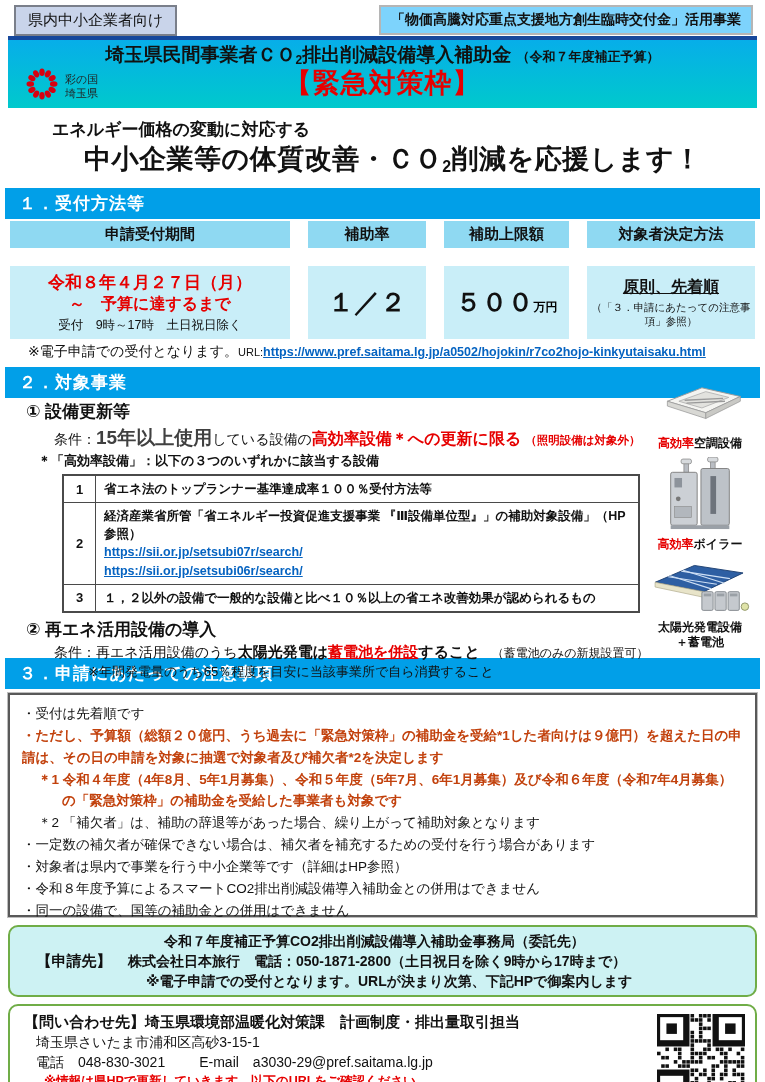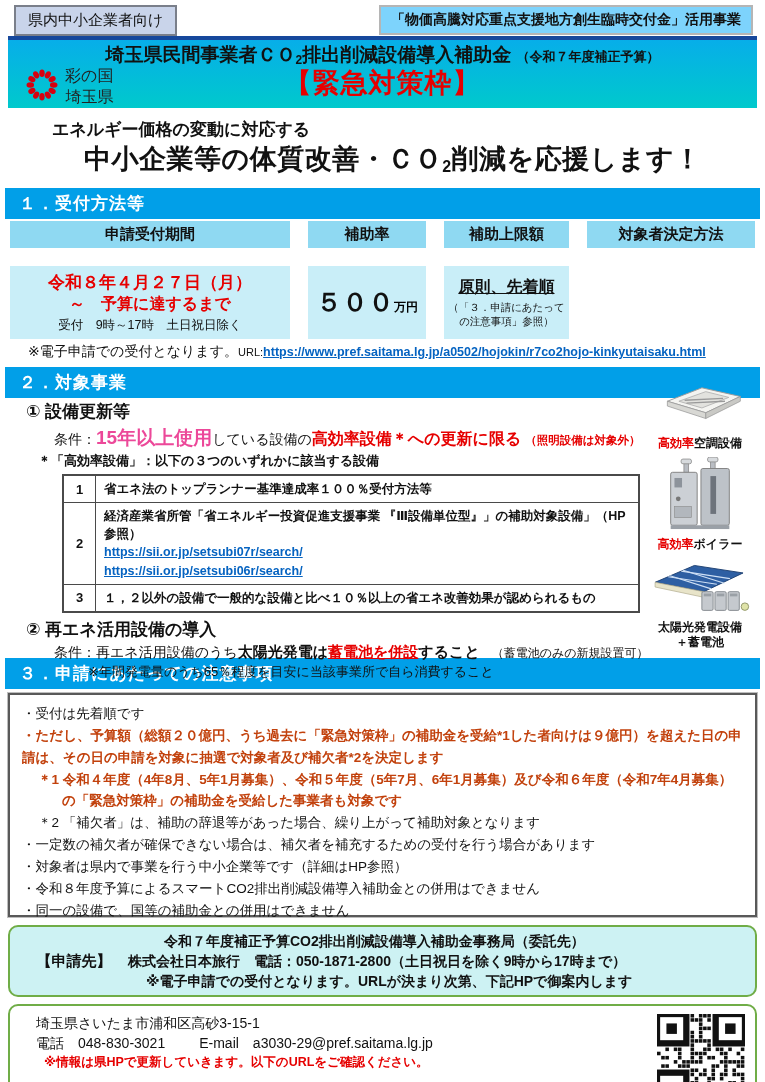--- a/index.html
+++ b/index.html
@@ -12,21 +12,21 @@
   .badge-left { background:#C9D4EA; border:2px solid #7a7f8a; padding:4px 12px; font-size:15px; color:#111; }
   .badge-right { background:#7dd3fc; border:2px solid #b5b5b5; padding:4px 10px; font-size:14px; font-weight:bold; color:#111; }
 
   
   .banner { margin:0 8px; height:72px; background:linear-gradient(180deg,#07AEE9 0%,#00C9CC 100%); border-top:4px solid #16489C; position:relative; text-align:center; padding-top:4px; }
   .banner-title { font-size:19px; font-weight:bold; color:#111; line-height:1.2; }
   .banner-title .t-sub { font-size:12px; vertical-align:-3px; }
   .banner-title .t-note { font-size:13px; }
   .banner-emergency { font-size:27px; font-weight:bold; color:#E60000; line-height:1.2; letter-spacing:1px; }
   .logo-block { position:absolute; left:16px; top:26px; display:flex; align-items:center; gap:5px; }
-  .logo-text { font-size:16px; color:#222; text-align:right; line-height:1.3; }
+  .logo-text { font-size:11px; color:#222; text-align:left; line-height:1.3; }
 
   
   .catch { padding:10px 0 6px 52px; height:78px; }
   .catch-line1 { font-size:17px; font-weight:bold; color:#111; }
   .catch-line2 { font-size:27px; font-weight:bold; color:#111; padding-left:32px; letter-spacing:0.5px; }
   .catch-line2 .t-sub { font-size:16px; vertical-align:-4px; }
 
   
   .sec-header { margin:2px 5px; background:#019FE8; color:#fff; font-weight:bold; font-size:17px; padding:4px 14px; letter-spacing:1px; }
 
@@ -43,21 +43,21 @@
   .method-main { font-size:16px; font-weight:bold; text-decoration:underline; color:#111; }
   .method-note { font-size:10.5px; color:#111; margin-top:3px; }
   .url-line { padding:2px 0 2px 28px; font-size:14px; color:#111; height:24px; }
   .url-label { font-size:11px; }
   a.link { color:#0563C1; text-decoration:underline; font-weight:bold; font-size:12.5px; cursor:pointer; }
 
   
   .sec2-body { position:relative; height:256px; }
   .sub-title { font-size:17px; font-weight:bold; color:#111; padding-left:26px; margin-top:2px; }
   .cond-line { padding-left:54px; margin-top:2px; font-size:14px; color:#111; }
-  .cond-red-big { color:#ec4899; font-weight:bold; font-size:19px; }
+  .cond-red-big { color:#404040; font-weight:bold; font-size:19px; }
   .cond-red { color:#E60000; font-weight:bold; font-size:16px; }
   .cond-red-note { color:#E60000; font-weight:bold; font-size:11.5px; }
   .sub-note { padding-left:38px; font-size:13px; font-weight:bold; color:#111; margin-top:1px; }
   .inner-table { margin:4px 0 0 62px; width:578px; border:2px solid #4a4a4a; }
   .it-row { display:flex; border-bottom:1.5px solid #4a4a4a; }
   .it-row:last-child { border-bottom:none; }
   .it-no { width:32px; border-right:1.5px solid #4a4a4a; display:flex; align-items:center; justify-content:center; font-size:13px; font-weight:bold; color:#111; }
   .it-text { flex:1; padding:4px 8px; font-size:12.5px; font-weight:bold; color:#111; line-height:1.45; }
   .cond2-bold { font-weight:bold; font-size:15px; }
   .cond2-red { color:#E60000; font-weight:bold; font-size:15px;text-decoration:underline; }
@@ -149,20 +149,23 @@
     <div class="mt-h">補助率</div>
     <div class="mt-h">補助上限額</div>
     <div class="mt-h">対象者決定方法</div>
 
     <div class="mt-c">
       <div class="period-l1">令和８年４月２７日（月）</div>
       <div class="period-l2">～　予算に達するまで</div>
       <div class="period-l3">受付　9時～17時　土日祝日除く</div>
     </div>
     <div class="mt-c">
+      <div class="rate-val">１／２</div>
+    </div>
+    <div class="mt-c">
       <div><span class="cap-val">５００</span><span class="cap-unit">万円</span></div>
     </div>
     <div class="mt-c">
       <div class="method-main">原則、先着順</div>
       <div class="method-note">（「３．申請にあたっての注意事項」参照）</div>
     </div>
   </div>
 
   <div class="url-line">
     <span>※電子申請での受付となります。</span><span class="url-label">URL:</span><a class="link">https://www.pref.saitama.lg.jp/a0502/hojokin/r7co2hojo-kinkyutaisaku.html</a>
@@ -273,20 +276,21 @@
   <div class="apply-box">
     <div class="apply-label">【申請先】</div>
     <div class="apply-lines">
       <div class="apply-l1">令和７年度補正予算CO2排出削減設備導入補助金事務局（委託先）</div>
       <div>株式会社日本旅行　電話：050-1871-2800（土日祝日を除く9時から17時まで）</div>
       <div class="apply-l3">※電子申請での受付となります。URLが決まり次第、下記HPで御案内します</div>
     </div>
   </div>
 
   <div class="contact-box">
+    <div class="contact-title">【問い合わせ先】埼玉県環境部温暖化対策課　計画制度・排出量取引担当</div>
     <div class="contact-line">埼玉県さいたま市浦和区高砂3-15-1</div>
     <div class="contact-line">
       <span>電話　048-830-3021</span><span class="contact-email">E-mail　a3030-29@pref.saitama.lg.jp</span>
     </div>
     <div class="contact-note">※情報は県HPで更新していきます。以下のURLをご確認ください。</div>
     <div class="contact-url">
       
     </div>
     <div class="qr-wrap">
       <svg viewBox="0 0 84 84" width="88" height="88">

